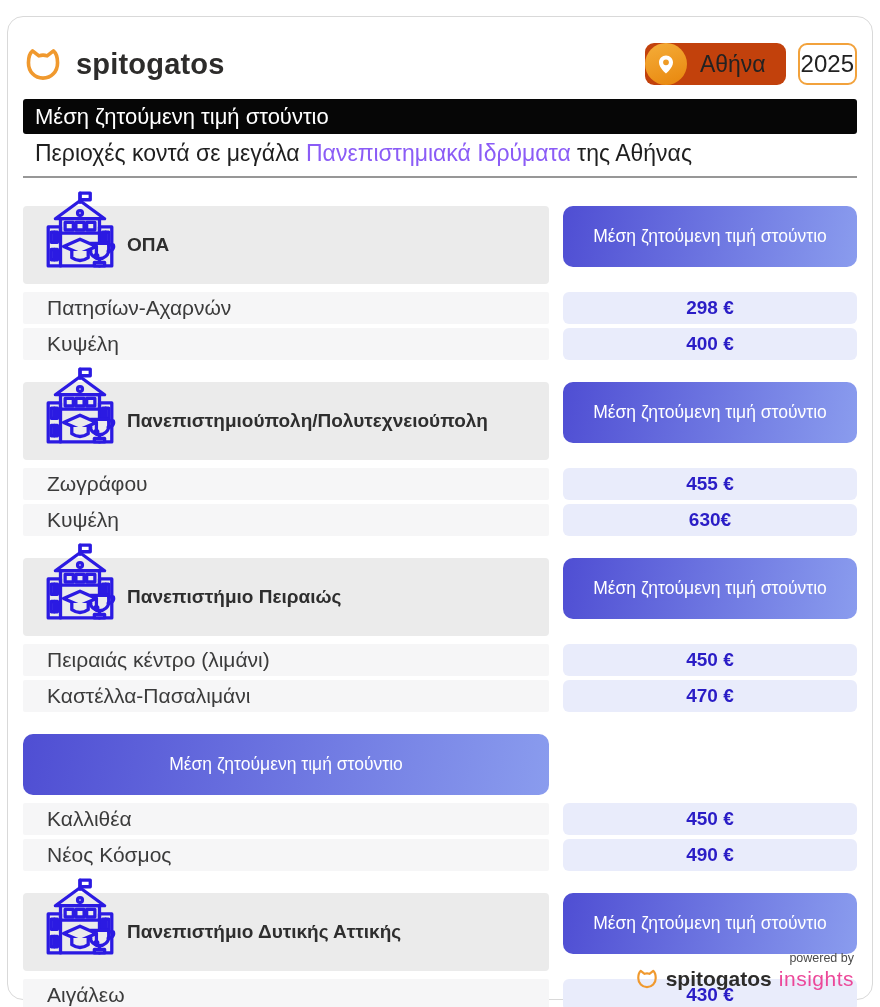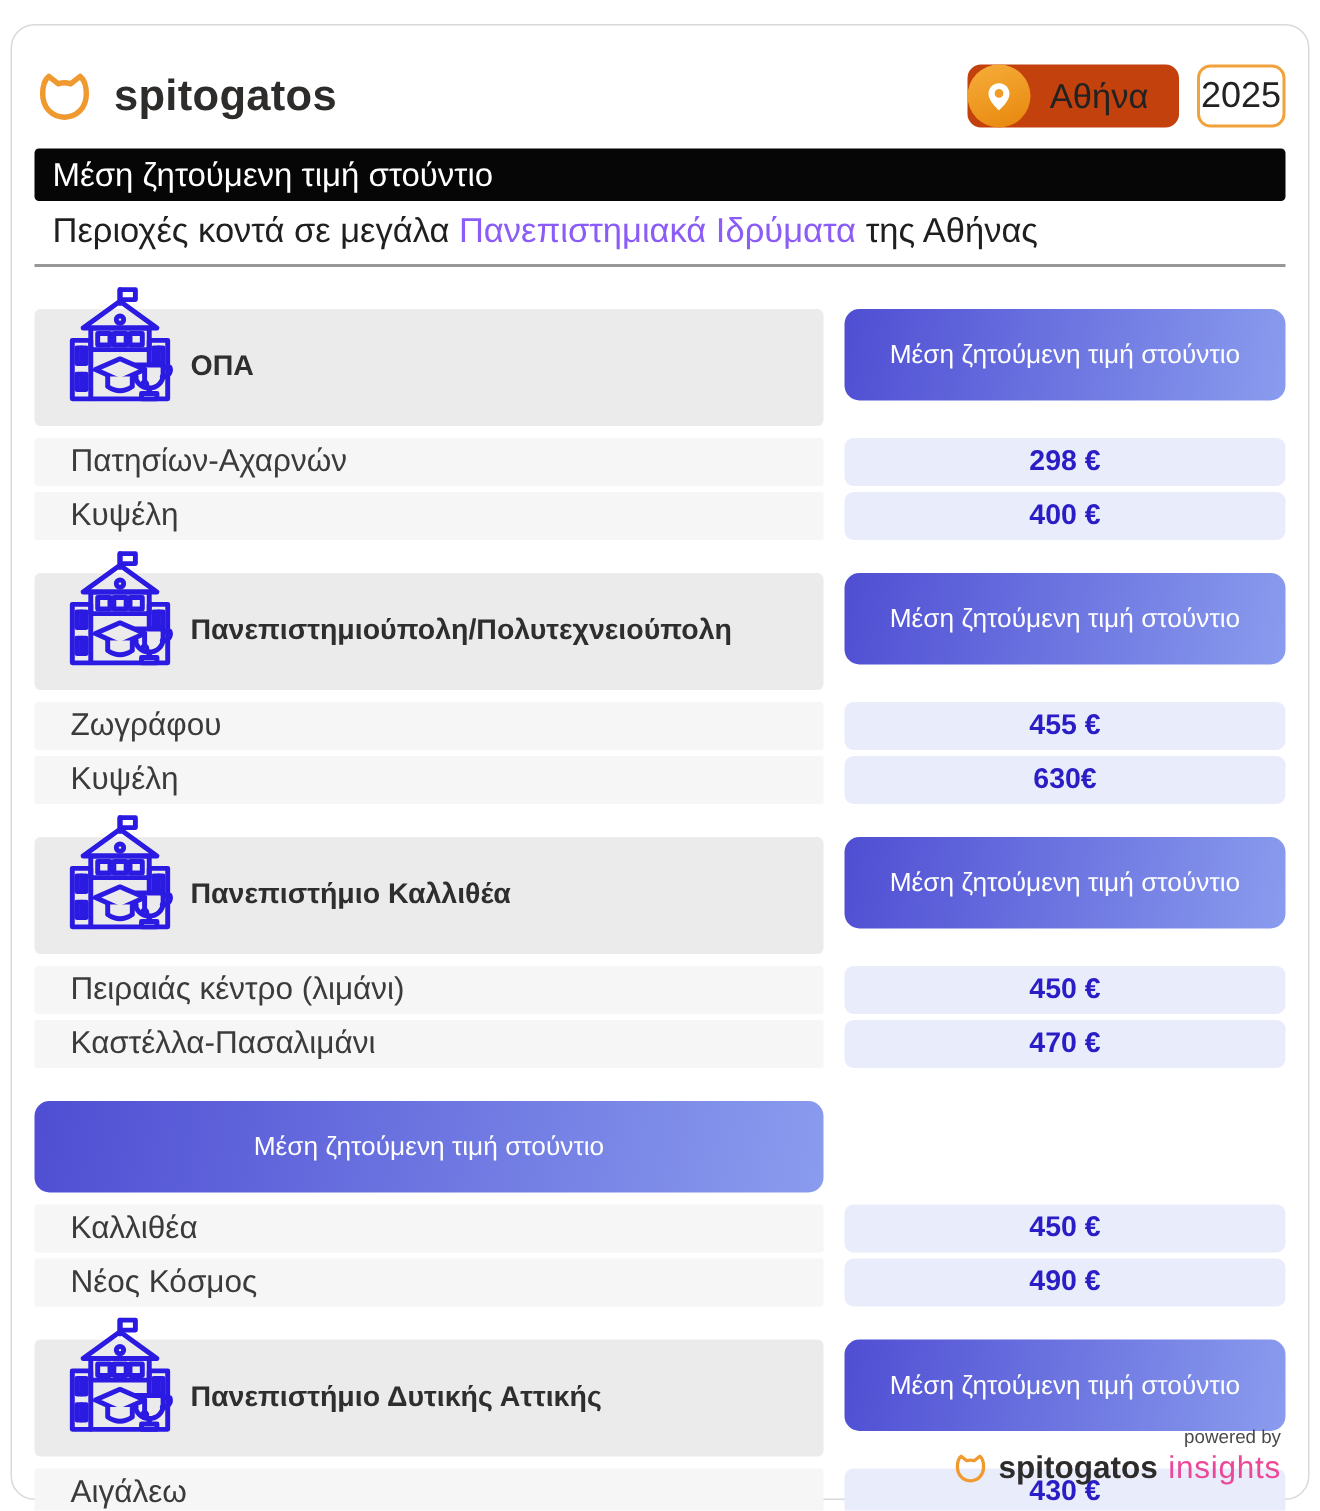--- a/index.html
+++ b/index.html
@@ -162,21 +162,21 @@
       <div class="price-row">630€</div>
     </div>
   </div>
 
   <div class="section">
     <div class="grid hdr-grid">
       <div class="uni-header">
         <svg class="uni-icon" viewBox="0 0 72 78">
             <use href="#university"></use>
           </svg>
-        <span>Πανεπιστήμιο Καλλιθέα</span>
+        <span>Πανεπιστήμιο Πειραιώς</span>
       </div>
       <div class="pill">
         <span>Μέση ζητούμενη τιμή στούντιο</span>
       </div>
     </div>
     <div class="grid row-grid">
       <div class="area-row">Πειραιάς κέντρο (λιμάνι)</div>
       <div class="price-row">450 €</div>
     </div>
     <div class="grid row-grid">

